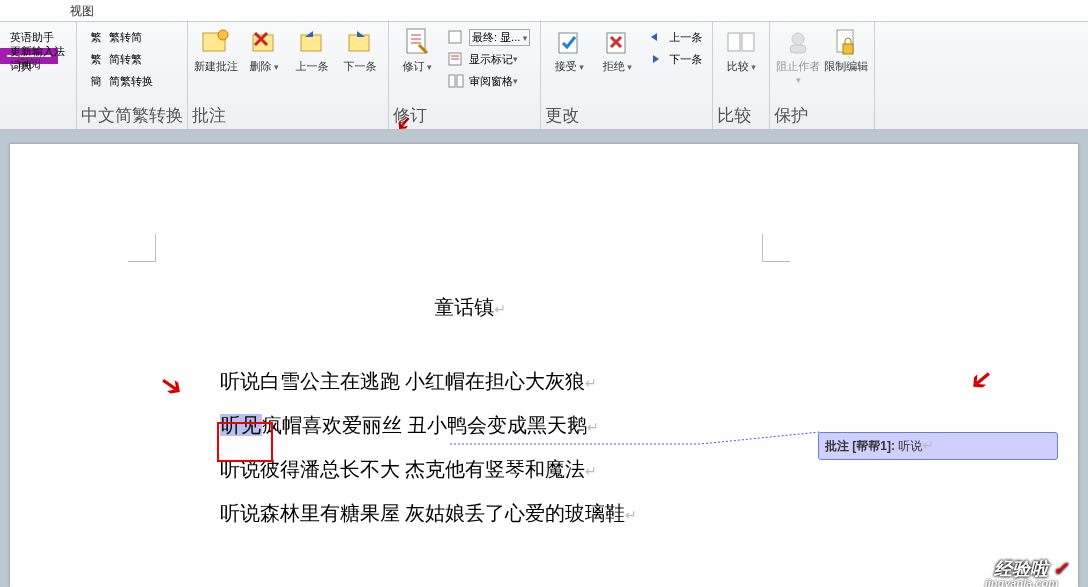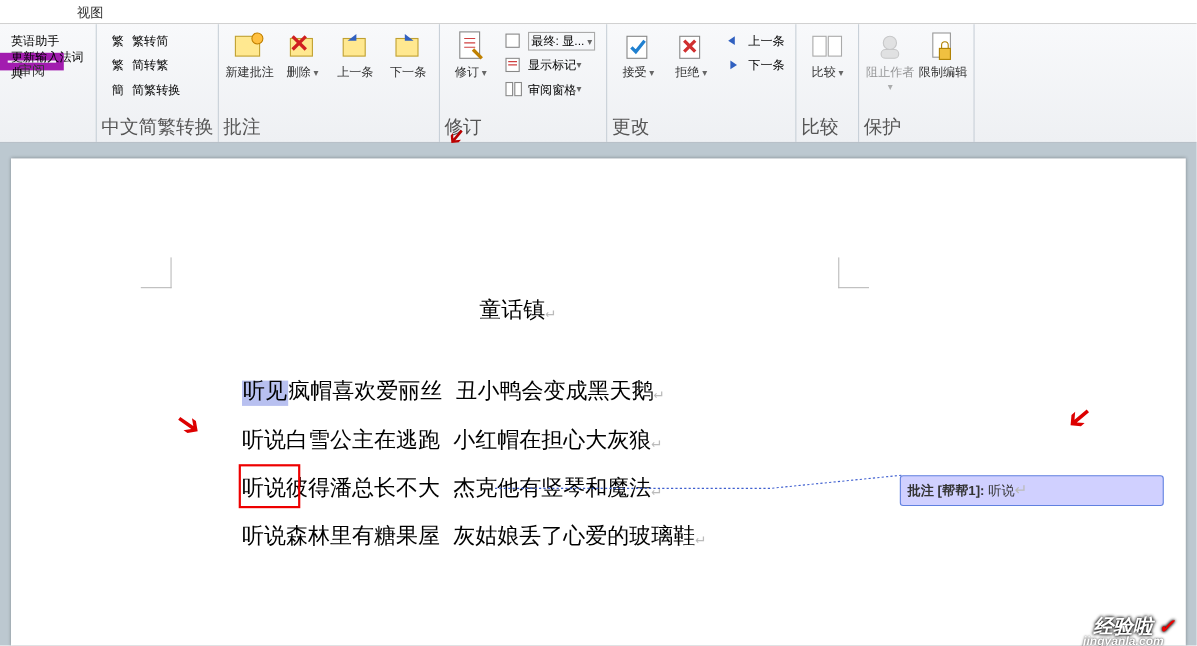--- a/index.html
+++ b/index.html
@@ -25,21 +25,21 @@
 .small-item .si { width: 18px; height: 16px; margin-right: 4px; display: flex; align-items: center; justify-content: center; }
 
 .dd-arrow::after { content: " ▾"; font-size: 9px; color: #666; }
 
 
 .doc-wrap { position: relative; height: 457px; background: #bcc8d0; padding-top: 14px; }
 .page { background: #fff; width: 1068px; height: 443px; margin: 0 auto; position: relative; box-shadow: 0 0 3px rgba(0,0,0,.3); }
 .corner { position: absolute; width: 28px; height: 28px; }
 .corner.tl { top: 90px; left: 118px; border-left: 1px solid #bbb; border-top: 1px solid #bbb; transform: rotate(180deg); }
 .corner.tr { top: 90px; right: 288px; border-right: 1px solid #bbb; border-top: 1px solid #bbb; transform: rotate(180deg); }
-.content { position: absolute; top: 118px; left: 210px; width: 500px; font-family: Liberation Mono, monospace; font-size: 20px; line-height: 2.2; color: #000; }
+.content { position: absolute; top: 141px; left: 210px; width: 500px; font-family: Liberation Serif, serif; font-size: 20px; line-height: 2.2; color: #000; }
 .content-title { text-align: center; margin-bottom: 30px; }
 .line { white-space: nowrap; position: relative; }
 .ret { color: #bbb; font-size: 14px; }
 
 .highlight-box { position: absolute; border: 2px solid #e00; width: 56px; height: 40px; top: 278px; left: 207px; }
 .selection { background: #b8c0f0; padding: 0 1px; }
 
 
 .comment-line { position: absolute; top: 300px; left: 440px; width: 380px; height: 1px; }
 .comment-box { position: absolute; top: 278px; left: 808px; width: 240px; background: #d0d0ff; border: 1px solid #6080e0; border-radius: 3px; padding: 4px 6px; font-size: 12px; color: #333; margin-top: 10px; }
@@ -61,21 +61,21 @@
 </head>
 <body>
 
 <div class="tab-bar">
   <div class="tab active-highlight">审阅</div>
   <div class="tab">视图</div>
 </div>
 
 <div class="ribbon">
 
-  <div class="group" style="width:88px;">
+  <div class="group" style="width:77px;">
     <div class="group-body">
       <div class="small-list">
         <div class="small-item">英语助手</div>
         <div class="small-item">更新输入法词典</div>
       </div>
     </div>
     <div class="group-label">&nbsp;</div>
   </div>
 
   <div class="group">
@@ -269,22 +269,22 @@
 
 </div>
 
 <div class="doc-wrap">
   <div class="page">
     <div class="corner tl"></div>
     <div class="corner tr"></div>
 
     <div class="content">
       <div class="content-title"><span>童话镇</span><span class="ret">↵</span></div>
+      <div class="line"><span>听说白雪公主在逃跑  小红帽在担心大灰狼</span><span class="ret">↵</span></div>
       <div class="line"><span class="selection">听见</span><span>疯帽喜欢爱丽丝  丑小鸭会变成黑天鹅</span><span class="ret">↵</span></div>
-      <div class="line"><span>听说白雪公主在逃跑  小红帽在担心大灰狼</span><span class="ret">↵</span></div>
       <div class="line"><span>听说彼得潘总长不大  杰克他有竖琴和魔法</span><span class="ret">↵</span></div>
       <div class="line"><span>听说森林里有糖果屋  灰姑娘丢了心爱的玻璃鞋</span><span class="ret">↵</span></div>
     </div>
 
     <div class="highlight-box"></div>
 
     <svg class="comment-line" width="380" height="30" style="overflow:visible;">
       <path d="M0 0 L250 0 L370 -12" stroke="#4060d0" stroke-width="1" fill="none" stroke-dasharray="2,2"></path>
     </svg>
 

